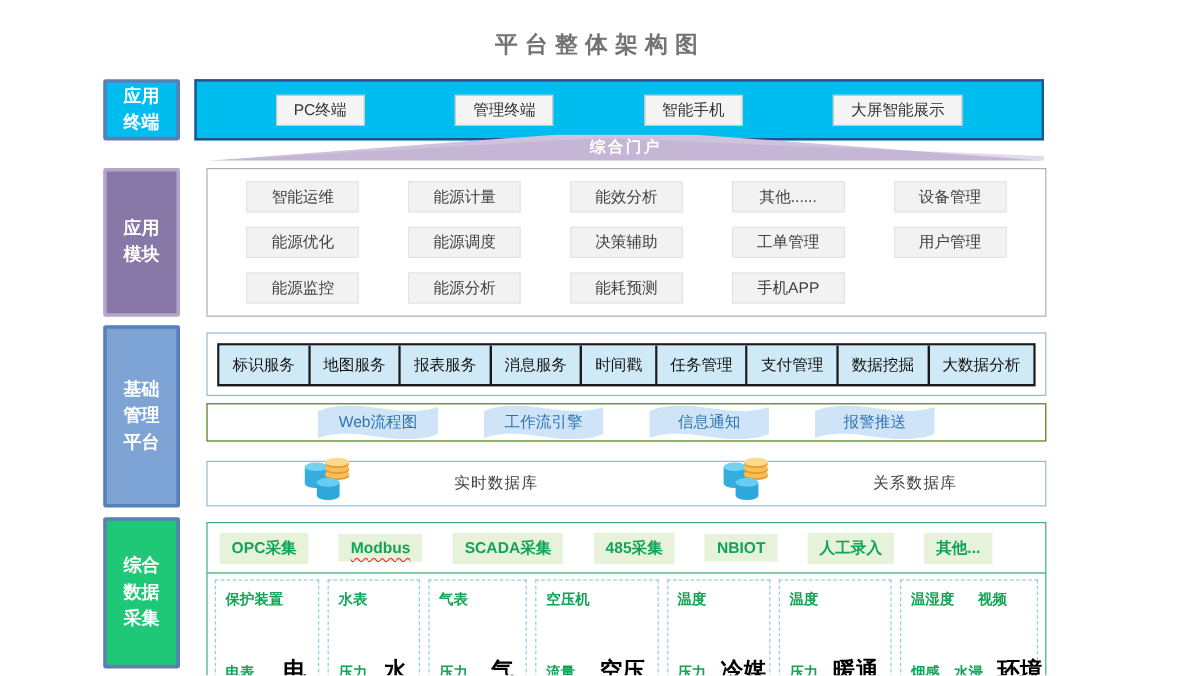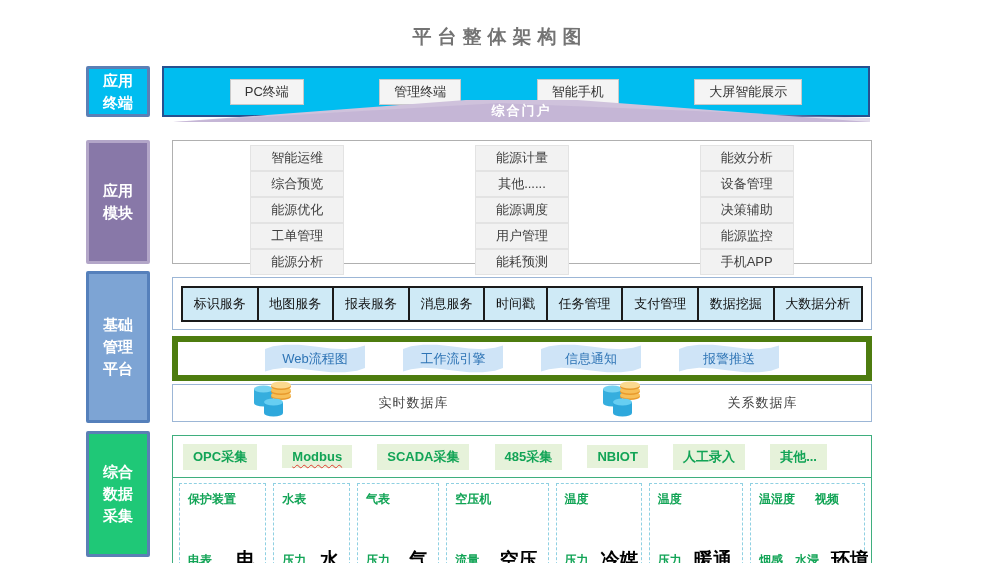--- a/index.html
+++ b/index.html
@@ -20,50 +20,50 @@
   #lbl-collection { top:431px; height:126px; background:#1fc877; border:3px solid #5b7fb5; }
 
   
   .terminal-bar { position:absolute; left:162px; top:66px; width:708px; height:51px;
                   background:#00bdf0; border:2px solid #27508f; box-sizing:border-box;
                   display:flex; align-items:center; justify-content:space-around; padding:0 28px; }
   .terminal-chip { background:#f4f4f4; border:1px solid #c9c9c9; color:#333;
                    font-size:13px; padding:3px 14px; white-space:nowrap; }
 
   
-  .portal { position:absolute; left:173px; top:100px; width:697px; height:22px;font-family:Liberation Mono, monospace; }
+  .portal { position:absolute; left:173px; top:112px; width:697px; height:22px;font-family:Liberation Mono, monospace; }
   .portal-shape  { position:absolute; left:0; top:0; width:100%; height:100%;
                    background:#cfc2dc; -webkit-clip-path:polygon(0 100%,42% 0,58% 0,100% 100%);
                    clip-path:polygon(0 100%,42% 0,58% 0,100% 100%); }
   .portal-shape2 { position:absolute; left:0; top:0; width:100%; height:100%;
                    background:#b6a4cd; opacity:.4;
                    -webkit-clip-path:polygon(0 100%,47% 14%,100% 82%,100% 100%);
                    clip-path:polygon(0 100%,47% 14%,100% 82%,100% 100%); }
   .portal-label  { position:absolute; top:2px; left:0; width:100%; text-align:center;
                    color:#fff; font-weight:bold; font-size:13px; letter-spacing:2px; }
 
   .box { position:absolute; background:#fff; box-sizing:border-box; }
 
   
   #box-modules { left:172px; top:140px; width:700px; height:124px; border:1px solid #b0b0b0;
-                 display:grid; grid-template-columns:repeat(3,1fr);
+                 display:grid; grid-template-columns:repeat(5,1fr);
                  align-items:center; justify-items:center; padding:4px 12px; }
   .module-chip { background:#f2f2f2; border:1px solid #e3e3e3; color:#3f3f3f;
                  font-size:13px; padding:3px 0; width:92px; text-align:center; white-space:nowrap; }
 
   
   #box-services { left:172px; top:277px; width:700px; height:53px; border:1px solid #9cb6d6;
                   display:flex; align-items:center; padding:0 8px; }
   .services-bar { display:flex; width:100%; border:2px solid #1a1a1a; box-sizing:border-box; }
   .service-cell { background:#cfeaf6; color:#111; font-size:13px; text-align:center;
                   padding:7px 4px; border-right:2px solid #1a1a1a; flex:1 1 auto; white-space:nowrap; }
   .service-cell.last { border-right:none; }
 
   
-  #box-middleware { left:172px; top:336px; width:700px; height:45px; border:6px solid #4d7c0f;
+  #box-middleware { left:172px; top:336px; width:700px; height:32px; border:1px solid #4d7c0f;
                     display:flex; align-items:center; justify-content:center; gap:38px; }
   .wave-chip { width:100px; height:30px; background:#cfe4f7; color:#2e74b5; font-size:13px;
                display:flex; align-items:center; justify-content:center; white-space:nowrap;
                -webkit-clip-path:polygon(0 18%,8% 9%,20% 4%,34% 4%,50% 10%,66% 17%,80% 19%,92% 14%,100% 7%,100% 82%,92% 91%,80% 96%,66% 96%,50% 90%,34% 83%,20% 81%,8% 86%,0 93%);
                clip-path:polygon(0 18%,8% 9%,20% 4%,34% 4%,50% 10%,66% 17%,80% 19%,92% 14%,100% 7%,100% 82%,92% 91%,80% 96%,66% 96%,50% 90%,34% 83%,20% 81%,8% 86%,0 93%); }
 
   
   #box-db { left:172px; top:384px; width:700px; height:38px; border:1px solid #9cb6d6;
             display:flex; overflow:visible; }
   .db-group { flex:1; display:flex; align-items:center; justify-content:center; gap:86px; }
@@ -132,21 +132,20 @@
   <div class="portal">
     <div class="portal-shape"></div>
     <div class="portal-shape2"></div>
     <div class="portal-label">综合门户</div>
   </div>
 
   <div class="box" id="box-modules">
     <span class="module-chip">智能运维</span>
     <span class="module-chip">能源计量</span>
     <span class="module-chip">能效分析</span>
-    <span class="module-chip">综合预览</span>
     <span class="module-chip">其他......</span>
     <span class="module-chip">设备管理</span>
     <span class="module-chip">能源优化</span>
     <span class="module-chip">能源调度</span>
     <span class="module-chip">决策辅助</span>
     <span class="module-chip">工单管理</span>
     <span class="module-chip">用户管理</span>
     <span class="module-chip">能源监控</span>
     <span class="module-chip">能源分析</span>
     <span class="module-chip">能耗预测</span>

